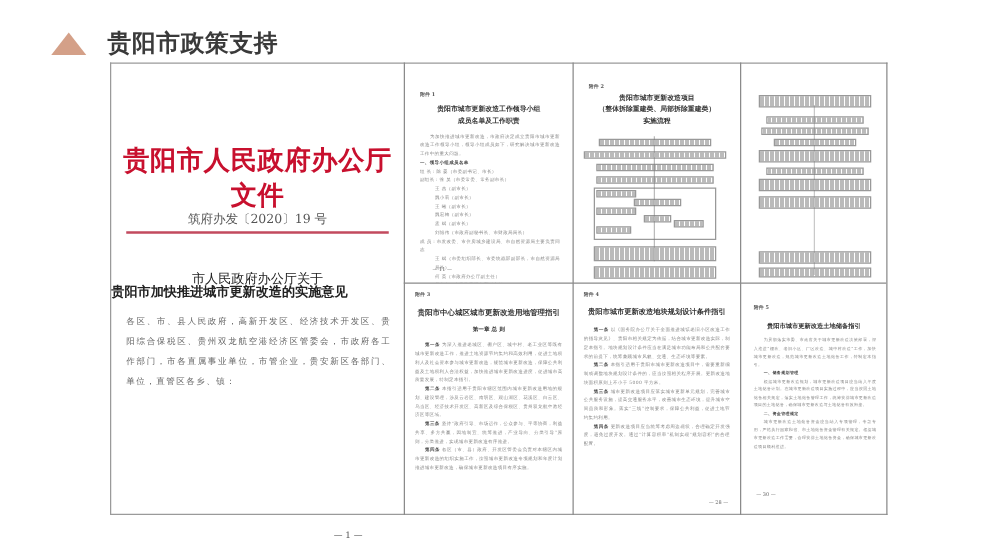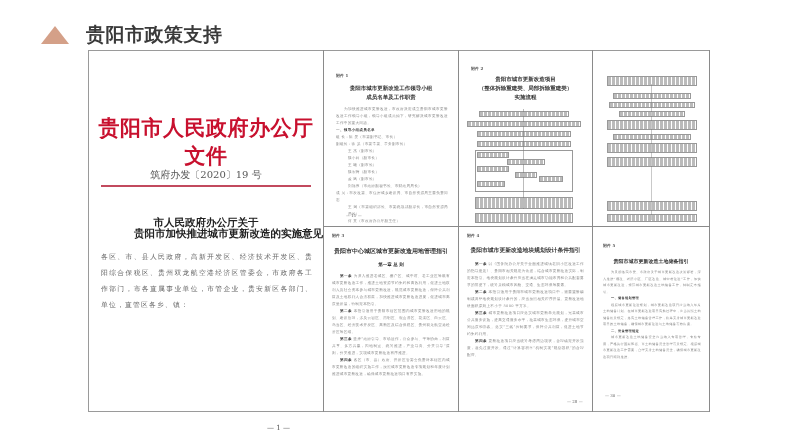--- a/index.html
+++ b/index.html
@@ -31,24 +31,24 @@
     position:absolute; left:0; top:63px; width:234px; text-align:center;
     color:#c8102e; font-size:21px; font-weight:bold; letter-spacing:0.5px;
     font-family:"Liberation Serif","DejaVu Serif",serif;
   }
   .docno {
     position:absolute; left:0; top:117px; width:234px; text-align:center; font-size:10px; color:#555;
   }
   .redline { position:absolute; left:12px; top:134px; width:210px; height:2px; background:#c24a5e; }
   .doc-h1 {
     position:absolute; left:0; top:165px; width:234px; text-align:center;
-    font-size:10.5px; font-weight:bold; color:#222;
+    font-size:10.5px; font-weight:normal; color:#222;
   }
   .doc-h2 {
-    position:absolute; left:0; top:176px; width:234px; text-align:right;
+    position:absolute; left:0; top:176px; width:234px; text-align:left;
     font-size:10.5px; font-weight:bold; color:#222;
   }
   .doc-body {
     position:absolute; left:12px; top:198px; width:212px; font-size:6.8px; line-height:16px;
     color:#666; letter-spacing:1.2px; text-align:justify;
   }
   .doc-body p { margin:0; }
   .doc-body p.indent { text-indent:14px; }
   .page-num { position:absolute; left:178px; top:373px; font-size:7px; color:#555; }
 

